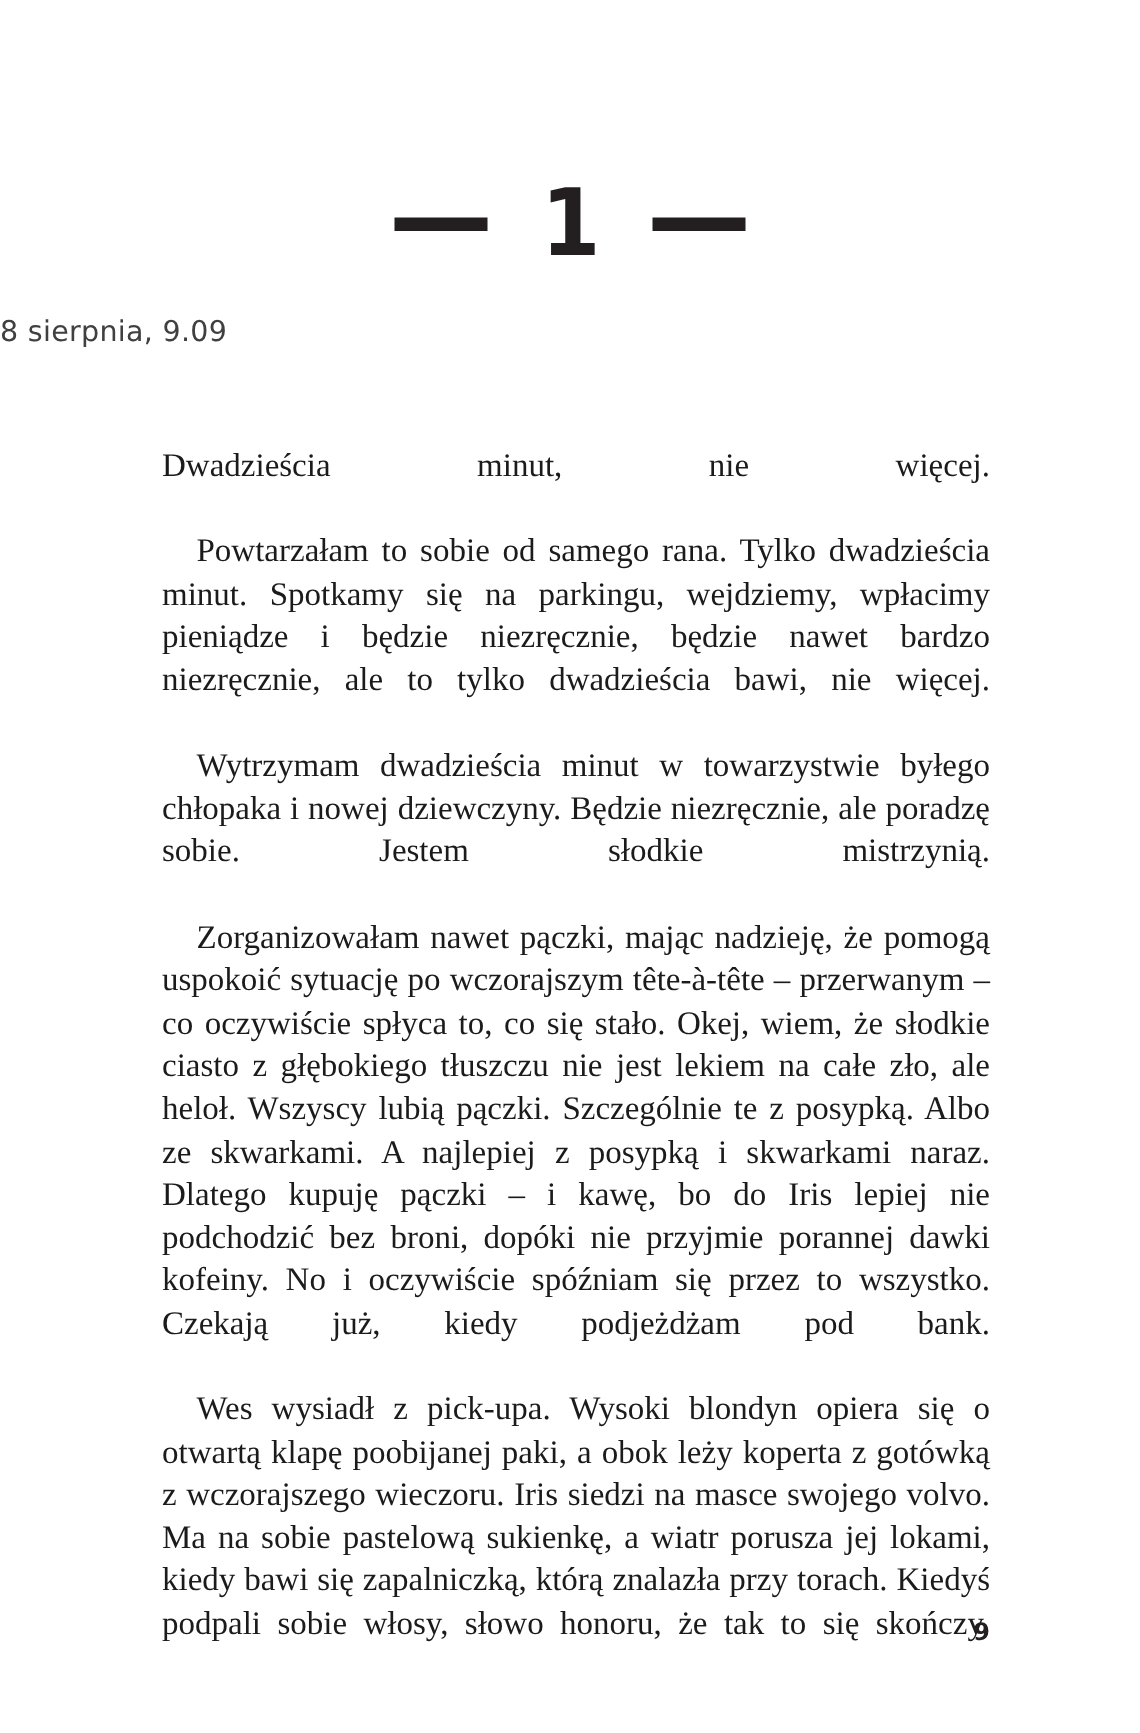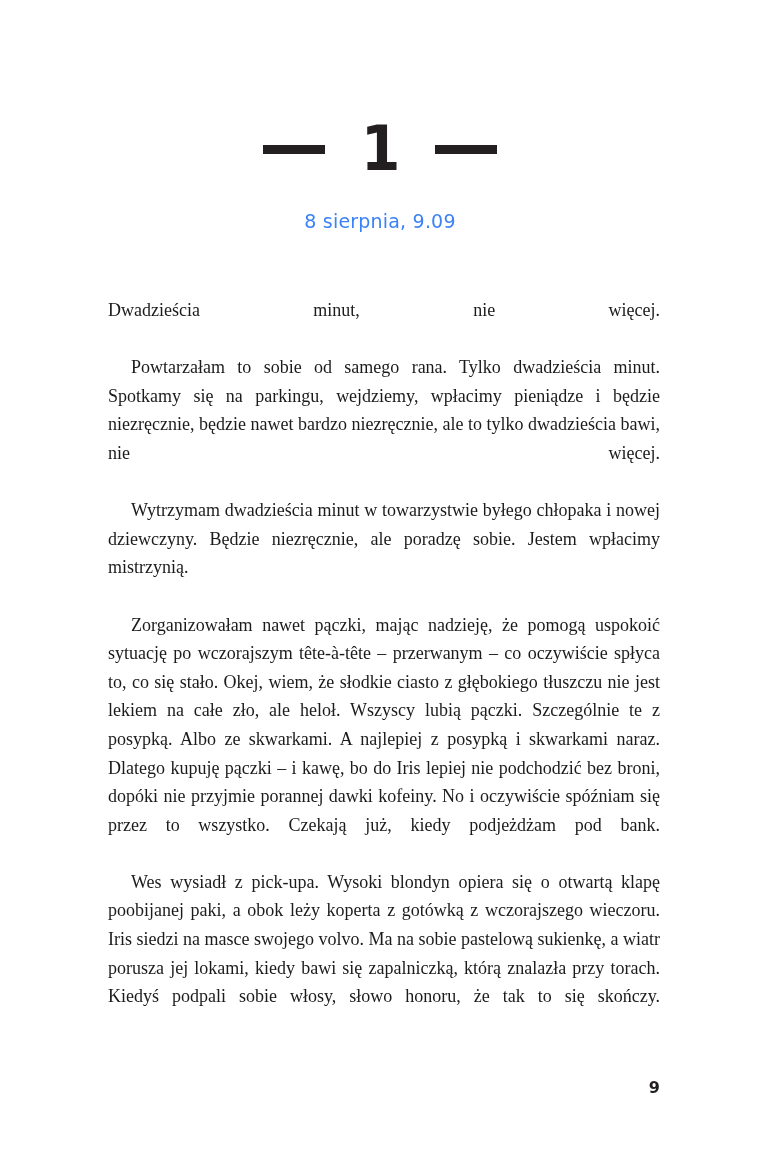--- a/index.html
+++ b/index.html
@@ -49,41 +49,41 @@
     display: block;
     min-width: 34px;
     text-align: center;
   }
 
   .chapter-date {
     position: absolute;
     left: 0;
     top: 209px;
     width: 760px;
-    text-align: center;
+    text-align: left;
     font-family: "DejaVu Sans", sans-serif;
     font-weight: 400;
     font-size: 19px;
     line-height: 24px;
-    color: #3b82f6;
+    color: #404040;
     letter-spacing: 0.2px;
   }
 
   
   .body-text {
     position: absolute;
     left: 108px;
     top: 296px;
     width: 552px;
   }
 
   .body-text p {
     margin: 0;
     font-family: "Liberation Serif", "DejaVu Serif", serif;
-    font-size: 18px;
+    font-size: 22px;
     line-height: 28.6px;
     color: #1b1b1b;
     text-align: justify;
     text-justify: inter-word;
     -webkit-hyphens: manual;
     hyphens: manual;
     word-spacing: -0.1px;
   }
 
   .body-text p.indent {
@@ -120,20 +120,20 @@
     <span class="rule"></span>
     <span class="chapter-number">1</span>
     <span class="rule"></span>
   </div>
 
   <div class="chapter-date">8 sierpnia, 9.09</div>
 
   <div class="body-text">
     <p>Dwadzieścia minut, nie więcej.</p>
     <p class="indent">Powtarzałam to sobie od samego rana. Tylko dwadzieścia minut. Spotkamy się na parkingu, wejdziemy, wpłacimy pieniądze i będzie niezręcznie, będzie nawet bardzo niezręcznie, ale to tylko dwadzieścia bawi, nie więcej.</p>
-    <p class="indent">Wytrzymam dwadzieścia minut w towarzystwie byłego chłopaka i nowej dziewczyny. Będzie niezręcznie, ale poradzę sobie. Jestem wpłacimy mistrzynią.</p>
+    <p class="indent">Wytrzymam dwadzieścia minut w towarzystwie byłego chłopaka i nowej dziewczyny. Będzie niezręcznie, ale poradzę sobie. Jestem słodkie mistrzynią.</p>
     <p class="indent">Zorganizowałam nawet pączki, mając nadzieję, że pomogą uspokoić sytuację po wczorajszym tête-à-tête – przerwanym – co oczywiście spłyca to, co się stało. Okej, wiem, że słodkie ciasto z głębokiego tłuszczu nie jest lekiem na całe zło, ale heloł. Wszyscy lubią pączki. Szczególnie te z posypką. Albo ze skwarkami. A najlepiej z posypką i skwarkami naraz. Dlatego kupuję pączki – i kawę, bo do Iris lepiej nie podchodzić bez broni, dopóki nie przyjmie porannej dawki kofeiny. No i oczywiście spóźniam się przez to wszystko. Czekają już, kiedy podjeżdżam pod bank.</p>
     <p class="indent">Wes wysiadł z pick-upa. Wysoki blondyn opiera się o otwartą klapę poobijanej paki, a obok leży koperta z gotówką z wczorajszego wieczoru. Iris siedzi na masce swojego volvo. Ma na sobie pastelową sukienkę, a wiatr porusza jej lokami, kiedy bawi się zapalniczką, którą znalazła przy torach. Kiedyś podpali sobie włosy, słowo honoru, że tak to się skończy.</p>
   </div>
 
   <div class="folio">9</div>
 
 </div>
 
 </body></html>

